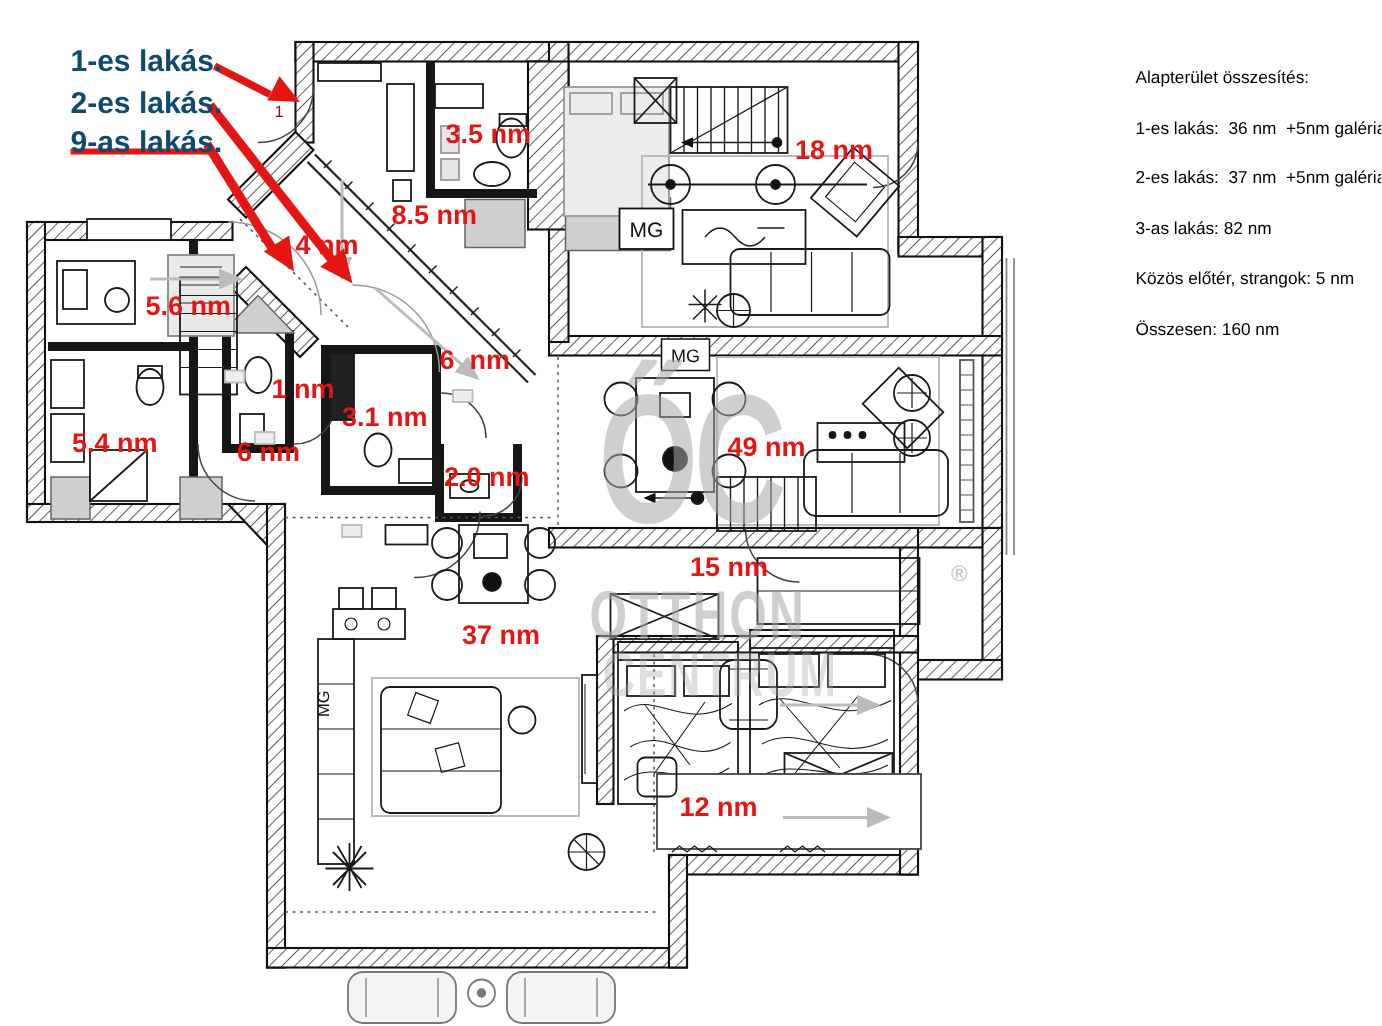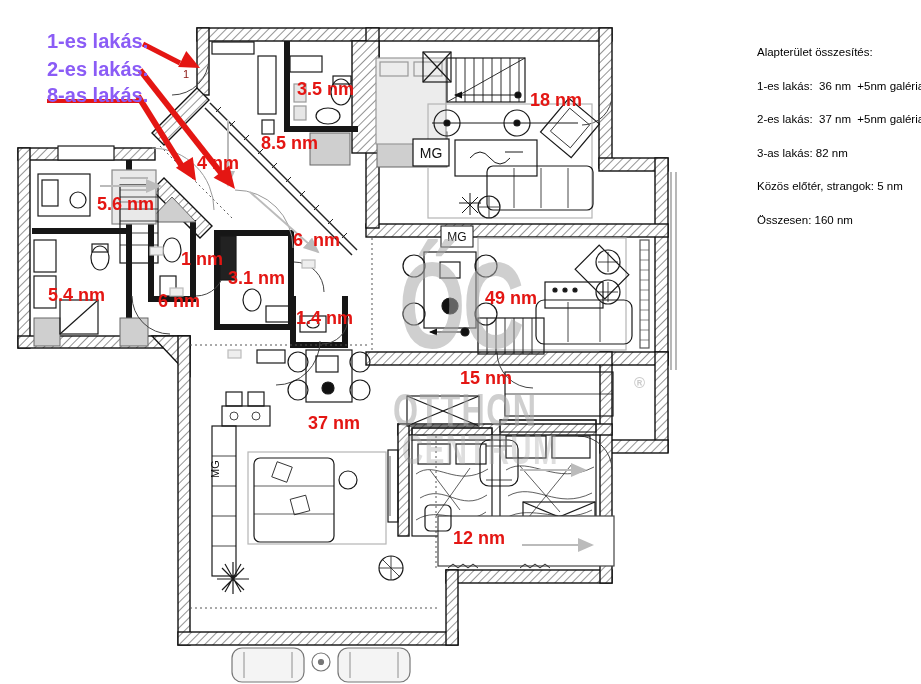--- a/index.html
+++ b/index.html
@@ -7,21 +7,21 @@
          font-family:"Liberation Sans",sans-serif;}
   #planSvg{position:absolute;left:0;top:0;z-index:1;}
   
   .wm{position:absolute;z-index:2;color:rgba(168,168,168,.55);font-weight:bold;
       transform-origin:left top;pointer-events:none;}
   .wm-mono{left:399px;top:236px;font-size:122px;letter-spacing:-4px;transform:scaleX(.70);}
   .wm-l1{left:393px;top:383px;font-size:46px;letter-spacing:2px;transform:scaleX(.70);}
   .wm-l2{left:402px;top:426px;font-size:42px;letter-spacing:2px;transform:scaleX(.70);color:rgba(168,168,168,.38);}
   .wm-reg{left:634px;top:374px;font-size:15px;color:rgba(168,168,168,.6);}
   
-  .apt{position:absolute;z-index:3;color:#8b5cf6;font-weight:bold;font-size:20px;white-space:pre;}
+  .apt{position:absolute;z-index:3;color:#0c4a6e;font-weight:bold;font-size:20px;white-space:pre;}
   .nm{position:absolute;z-index:3;color:#e41613;font-weight:bold;font-size:18px;white-space:pre;}
   
   .summary{position:absolute;left:757px;top:46px;width:170px;z-index:3;color:#000;}
   .sline{height:33.6px;font-size:11.5px;white-space:pre;}
 </style>
 </head>
 <body>
 
 <div id="stage">
 
@@ -370,33 +370,33 @@
     </g>
   </svg>
 
   <div class="wm wm-mono">ŐC</div>
   <div class="wm wm-l1">OTTHON</div>
   <div class="wm wm-l2">CENTRUM</div>
   <div class="wm wm-reg">®</div>
 
   <span class="apt" style="left:47px;top:30px">1-es lakás.</span>
   <span class="apt" style="left:47px;top:58px">2-es lakás.</span>
-  <span class="apt" style="left:47px;top:84px">8-as lakás.</span>
+  <span class="apt" style="left:47px;top:84px">9-as lakás.</span>
 
   <span class="nm" style="left:297px;top:79px">3.5 nm</span>
   <span class="nm" style="left:530px;top:90px">18 nm</span>
   <span class="nm" style="left:261px;top:133px">8.5 nm</span>
   <span class="nm" style="left:197px;top:153px">4 nm</span>
   <span class="nm" style="left:97px;top:194px">5.6 nm</span>
   <span class="nm" style="left:293px;top:230px">6  nm</span>
   <span class="nm" style="left:181px;top:249px">1 nm</span>
   <span class="nm" style="left:48px;top:285px">5.4 nm</span>
   <span class="nm" style="left:228px;top:268px">3.1 nm</span>
   <span class="nm" style="left:158px;top:291px">6 nm</span>
-  <span class="nm" style="left:296px;top:308px">1.4 nm</span>
+  <span class="nm" style="left:296px;top:308px">2.0 nm</span>
   <span class="nm" style="left:485px;top:288px">49 nm</span>
   <span class="nm" style="left:460px;top:368px">15 nm</span>
   <span class="nm" style="left:308px;top:413px">37 nm</span>
   <span class="nm" style="left:453px;top:528px">12 nm</span>
 
   <div class="summary">
     <div class="sline">Alapterület összesítés:</div>
     <div class="sline">1-es lakás:  36 nm  +5nm galéria</div>
     <div class="sline">2-es lakás:  37 nm  +5nm galéria</div>
     <div class="sline">3-as lakás: 82 nm</div>

